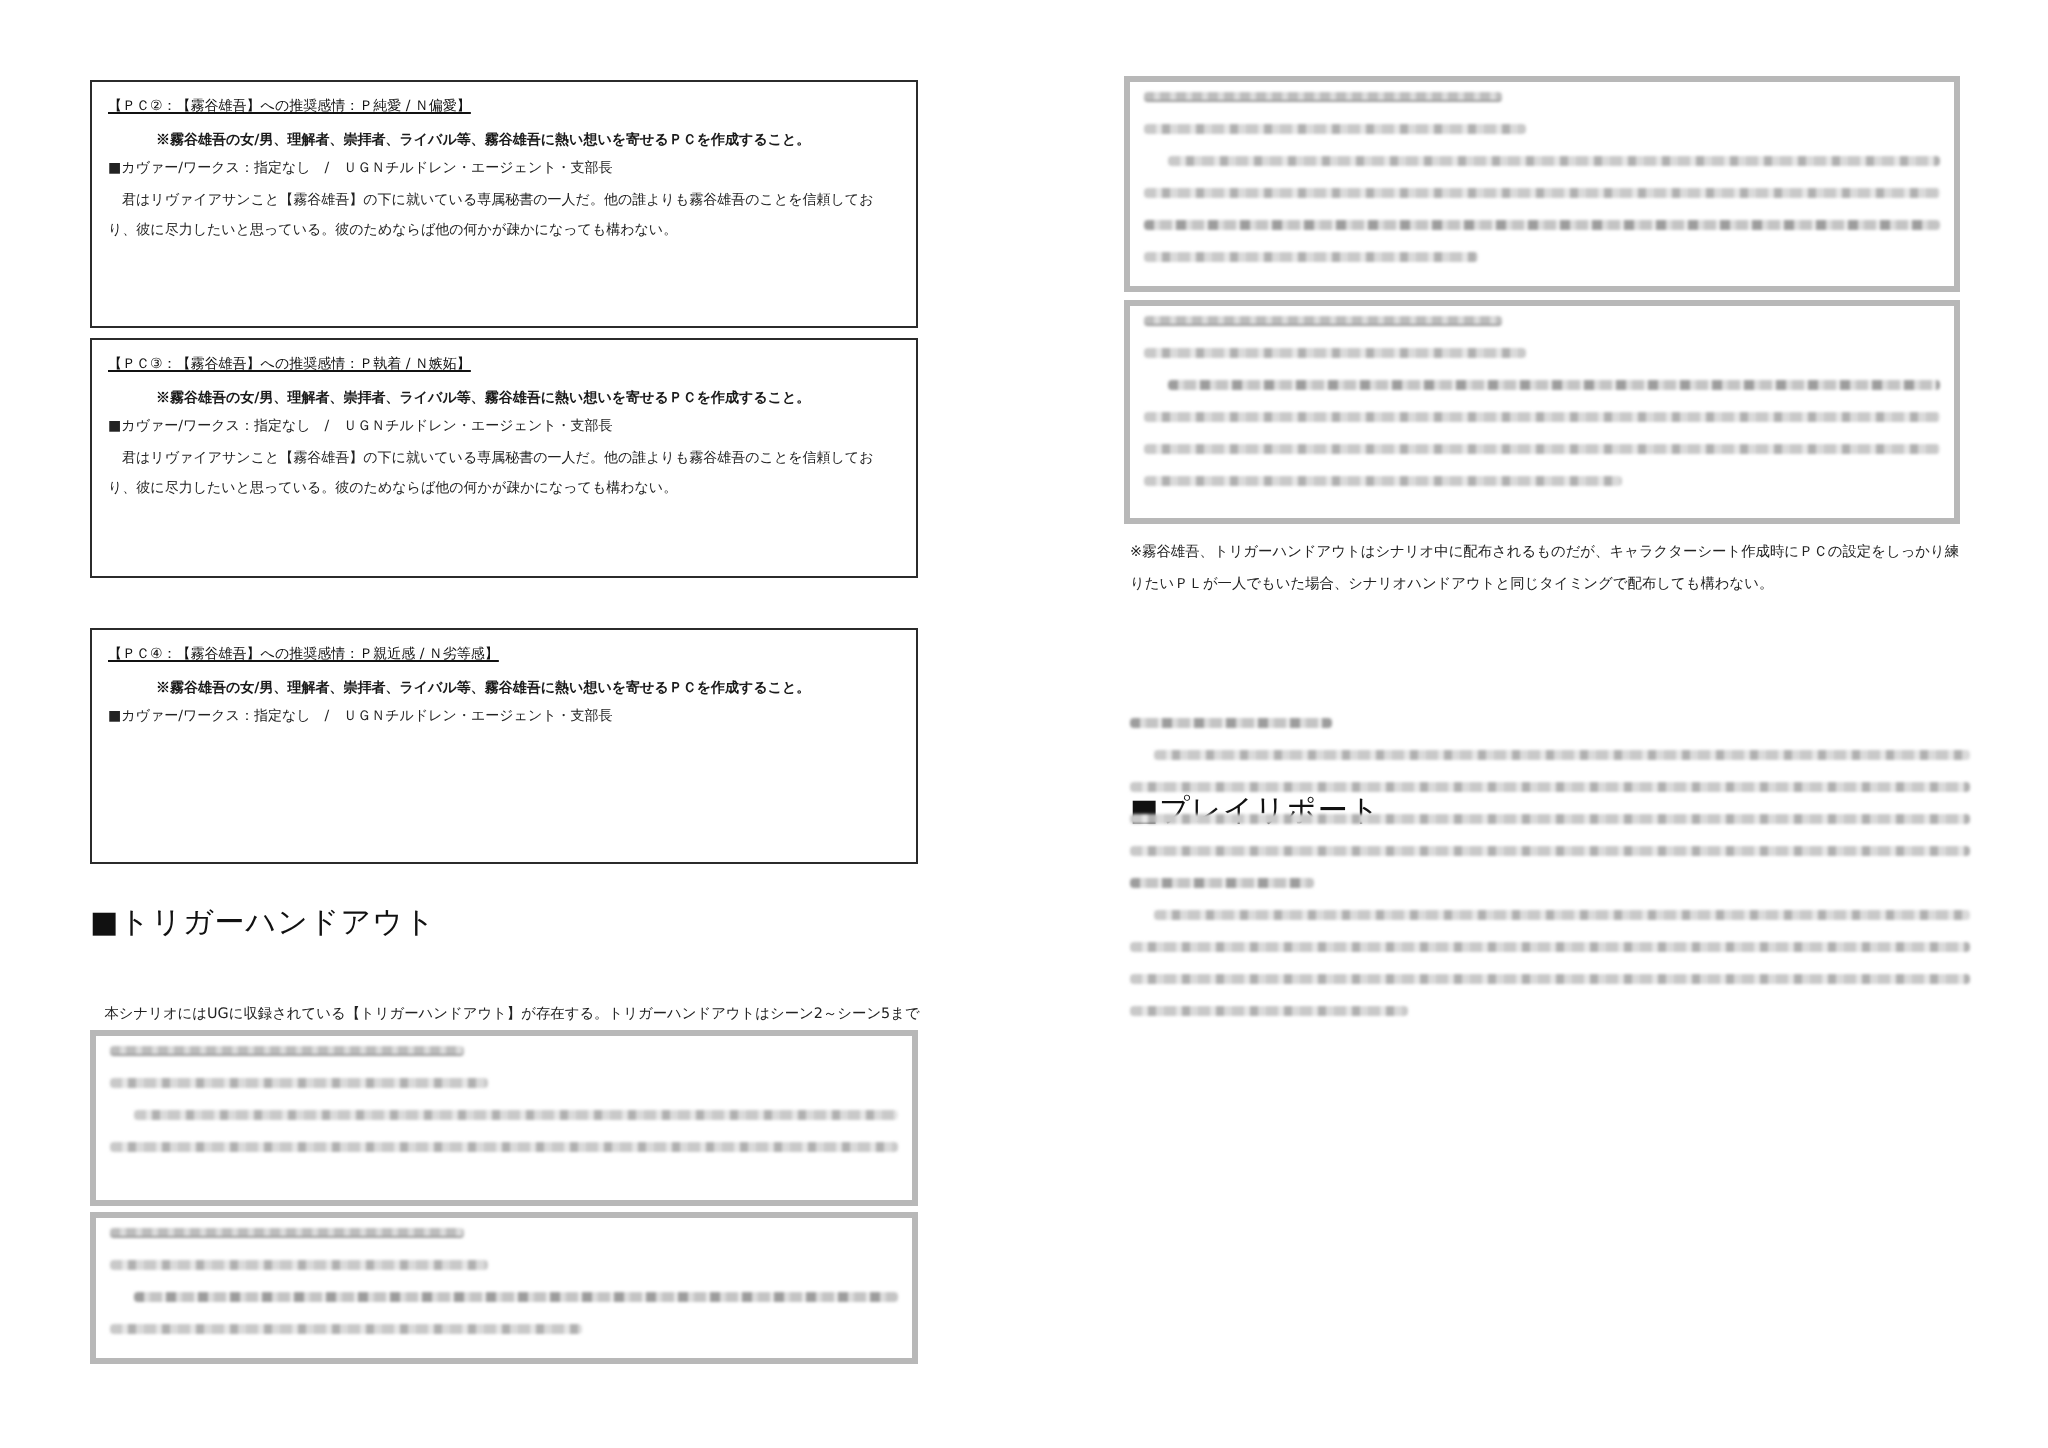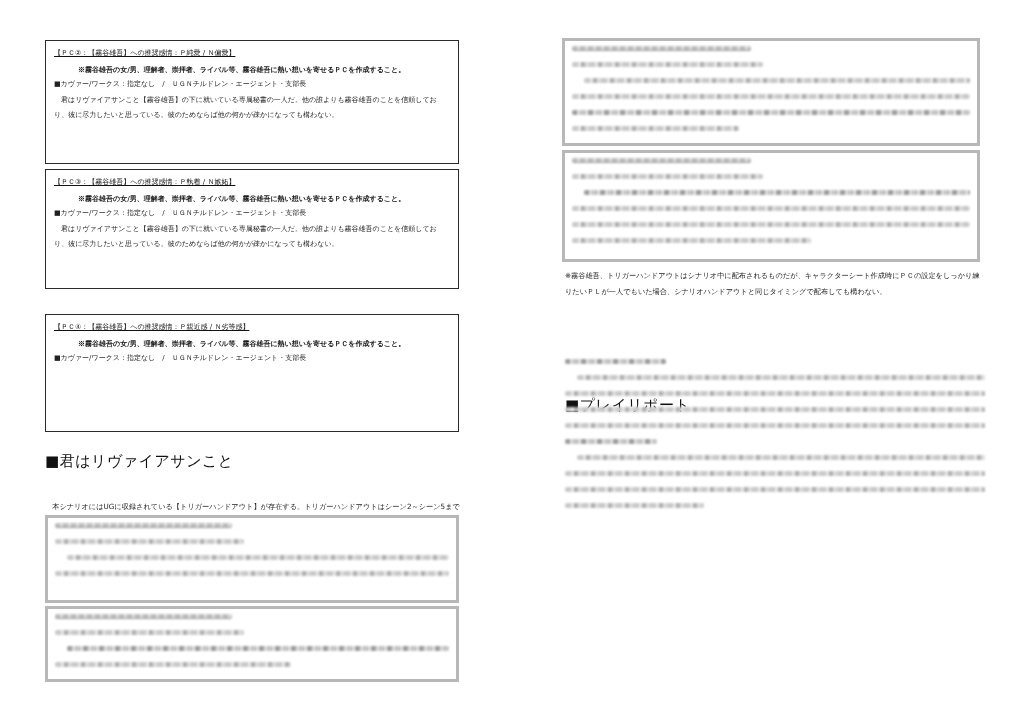--- a/index.html
+++ b/index.html
@@ -73,21 +73,21 @@
     <div class="line">■カヴァー/ワークス：指定なし　/　ＵＧＮチルドレン・エージェント・支部長</div>
     <div class="body">君はリヴァイアサンこと【霧谷雄吾】の下に就いている専属秘書の一人だ。他の誰よりも霧谷雄吾のことを信頼しており、彼に尽力したいと思っている。彼のためならば他の何かが疎かになっても構わない。</div>
   </div>
 
   <div class="pc-box" style="top:314px; height:118px;">
     <div class="title">【ＰＣ④：【霧谷雄吾】への推奨感情：Ｐ親近感 / Ｎ劣等感】</div>
     <div class="note">※霧谷雄吾の女/男、理解者、崇拝者、ライバル等、霧谷雄吾に熱い想いを寄せるＰＣを作成すること。</div>
     <div class="line">■カヴァー/ワークス：指定なし　/　ＵＧＮチルドレン・エージェント・支部長</div>
   </div>
 
-  <div class="section-heading" style="top:452px; left:0;">■君はリヴァイアサンこと</div>
+  <div class="section-heading" style="top:452px; left:0;">■トリガーハンドアウト</div>
 
   <div class="para indent" style="top:478px; left:0; width:418px;margin-top:21px;">本シナリオにはUGに収録されている【トリガーハンドアウト】が存在する。トリガーハンドアウトはシーン2～シーン5までの各ＰＣのオープニングフェイズが終わったタイミングでそれぞれ配布すること。</div>
 
   <div class="blur-box" style="top:515px; left:0; width:414px; height:88px;">
     <div class="blur-line title"></div>
     <div class="blur-line sub"></div>
     <div class="blur-line indent"></div>
     <div class="blur-line full"></div>
   </div>
 

